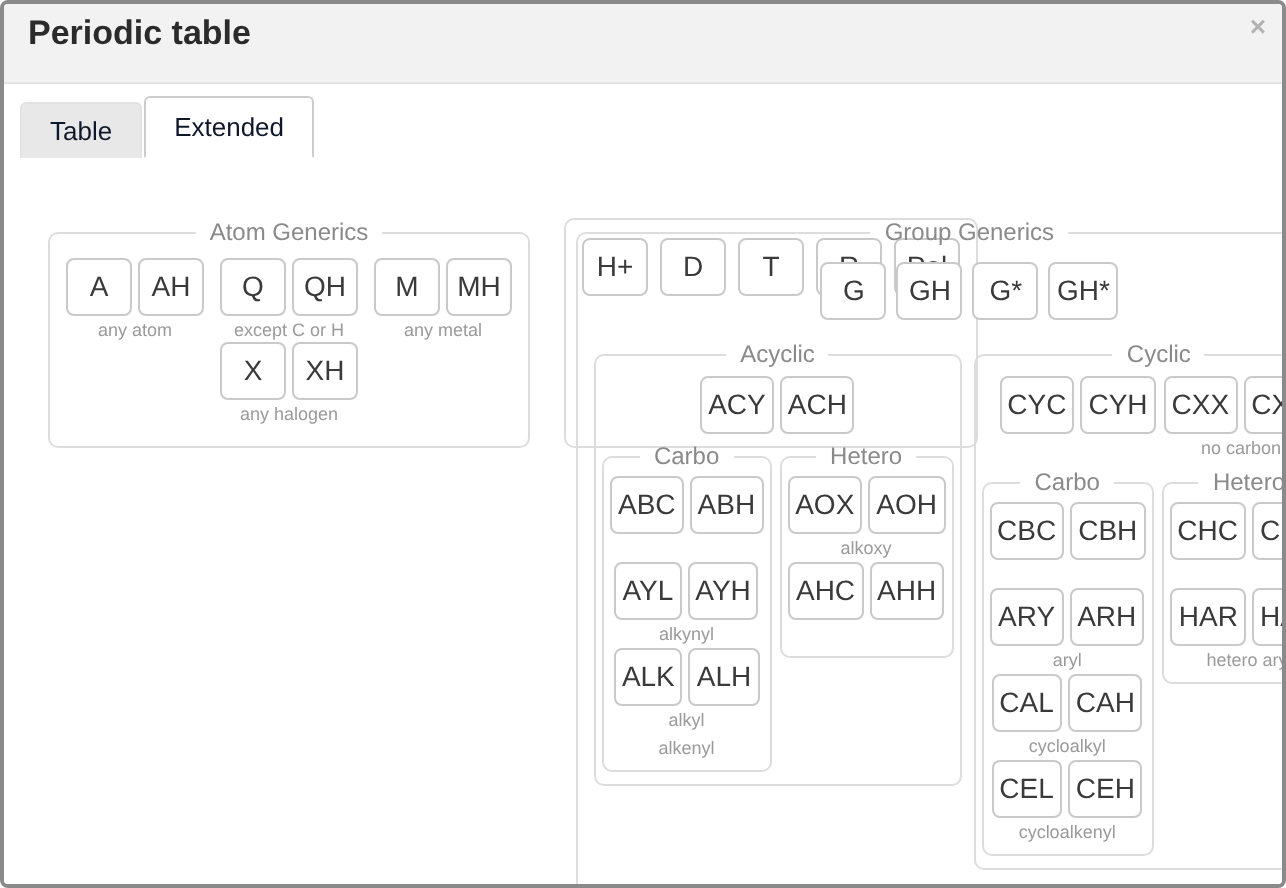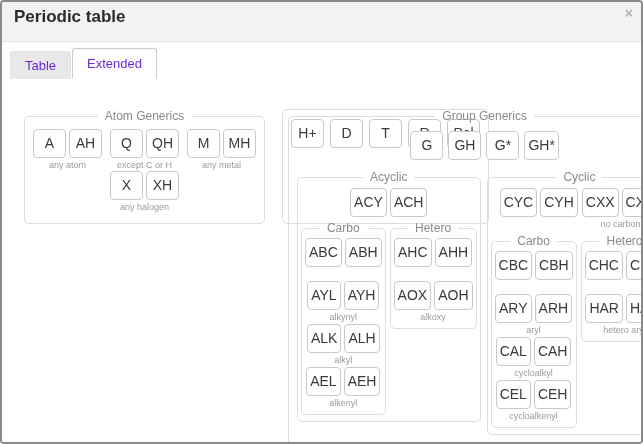--- a/index.html
+++ b/index.html
@@ -47,21 +47,21 @@
   
   .tabbar {
     display: flex;
     align-items: flex-end;
     padding: 6px 0 0 8px;
     background: #fff;
     flex: 0 0 auto;
   }
   .tab {
     font-size: 13px;
-    color: #6d28d9;
+    color: #0f172a;
     cursor: pointer;
     border-radius: 3px 3px 0 0;
   }
   .tab.inactive {
     background: #e8e8e8;
     border: 1px solid #e2e2e2;
     border-bottom: none;
     padding: 6px 14px;
     margin-right: 1px;
   }
@@ -277,42 +277,38 @@
                   <div class="caption">alkynyl</div>
                 </div>
                 <div class="pair-group">
                   <div class="pair">
                     <button class="btn">ALK</button>
                     <button class="btn">ALH</button>
                   </div>
                   <div class="caption">alkyl</div>
                 </div>
                 <div class="pair-group">
-                  <div class="pair">
-                    <button class="btn">AEL</button>
-                    <button class="btn">AEH</button>
-                  </div>
                   <div class="caption">alkenyl</div>
                 </div>
               </fieldset>
               <fieldset class="mini">
                 <legend>Hetero</legend>
                 <div class="pair-group">
                   <div class="pair">
+                    <button class="btn">AOX</button>
+                    <button class="btn">AOH</button>
+                  </div>
+                  <div class="caption">alkoxy</div>
+                </div>
+                <div class="pair-group">
+                  <div class="pair">
                     <button class="btn">AHC</button>
                     <button class="btn">AHH</button>
                   </div>
                   <div class="caption"></div>
-                </div>
-                <div class="pair-group">
-                  <div class="pair">
-                    <button class="btn">AOX</button>
-                    <button class="btn">AOH</button>
-                  </div>
-                  <div class="caption">alkoxy</div>
                 </div>
               </fieldset>
             </div>
           </fieldset>
 
           <fieldset class="subset">
             <legend>Cyclic</legend>
             <div class="row-center subset-top" style="gap:4px;">
               <div class="pair-group">
                 <div class="pair">

